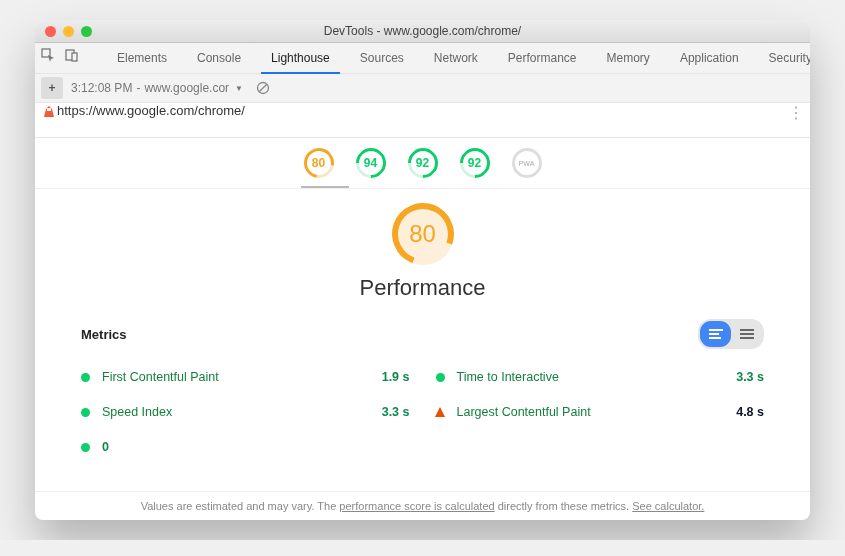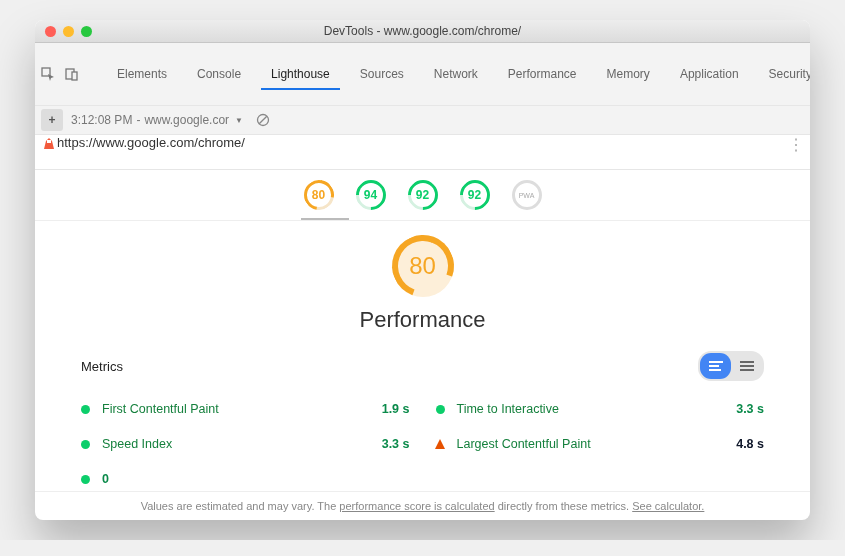--- a/index.html
+++ b/index.html
@@ -19,21 +19,21 @@
     width:775px;height:500px;margin:20px;border-radius:8px;overflow:hidden;
     box-shadow:0 25px 45px rgba(0,0,0,.25);background:var(--panel);display:flex;flex-direction:column;
   }
   .titlebar{height:22px;background:linear-gradient(#ededed,#dcdcdc);position:relative;display:flex;align-items:center;border-bottom:1px solid #c6c6c6;}
   .traffic{display:flex;gap:7px;margin-left:10px}
   .tl{width:11px;height:11px;border-radius:50%}
   .tl.r{background:#ff5f57}
   .tl.y{background:#febc2e}
   .tl.g{background:#28c840}
   .titlebar-title{position:absolute;left:0;right:0;text-align:center;font-size:12px;color:#444}
-  .devtools-tabs{height:28px;background:#f3f3f3;border-bottom:1px solid var(--light);display:flex;align-items:center;font-size:12px;color:var(--muted);padding:17px 6px;gap:10px}
+  .devtools-tabs{height:28px;background:#f3f3f3;border-bottom:1px solid var(--light);display:flex;align-items:flex-start;font-size:12px;color:var(--muted);padding:1px 6px;gap:10px}
   .square-btn{width:24px;height:22px;display:flex;align-items:center;justify-content:center;color:var(--muted)}
   .tab{padding:0 10px;height:28px;display:flex;align-items:center;cursor:default;color:#666}
   .tab.active{color:#222;border-bottom:2px solid #1a73e8;margin-bottom:-1px}
   .spacer{flex:1}
   .sub-bar{height:28px;background:#f3f3f3;border-bottom:1px solid var(--light);display:flex;align-items:center;font-size:12px;color:var(--muted);padding:0 6px;gap:8px}
   .plus{width:22px;height:22px;display:flex;align-items:center;justify-content:center;background:#ddd;border-radius:3px;color:#555;font-weight:bold}
   .dropdown{display:flex;align-items:center;gap:4px}
   .url-bar{height:34px;border-bottom:1px solid var(--light);display:flex;align-items:flex-start;font-size:13px;padding:0 6px;}
   .lh-icon{width:16px;height:16px;display:flex;align-items:center;justify-content:center}
   .url-text{flex:1;color:#333}
@@ -47,21 +47,21 @@
   .score.green::before{border-color:var(--green);border-bottom-color:#d5f1e1;transform:rotate(45deg)}
   .score.grey{color:#aaa;font-size:7px;font-weight:400}
   .score.grey::before{border-color:#ddd}
   .underline{position:absolute;bottom:0;height:2px;width:48px;background:#bbb;left:calc(50% - 122px)}
   .content{flex:1;overflow:auto;padding:10px 46px 0}
   .big-gauge{display:flex;flex-direction:column;align-items:center;gap:10px;margin-top:4px}
   .big-score{width:62px;height:62px;border-radius:50%;display:flex;align-items:center;justify-content:center;font-size:24px;font-weight:500;color:var(--orange);position:relative;background:#fdefd9}
   .big-score::before{content:"";position:absolute;inset:0;border-radius:50%;border:6px solid var(--orange);border-bottom-color:transparent;border-left-color:var(--orange);transform:rotate(-25deg)}
   .big-label{font-size:22px;color:#333;font-weight:400;margin-bottom:18px}
   .metrics-head{display:flex;align-items:center;margin-bottom:10px}
-  .metrics-title{font-size:13px;font-weight:400;color:#222}
+  .metrics-title{font-size:13px;font-weight:700;color:#222}
   .view-toggle{width:62px;height:26px;background:#e5e5e5;border-radius:13px;display:flex;padding:2px}
   .view-toggle .half{flex:1;border-radius:11px;display:flex;align-items:center;justify-content:center;color:#666}
   .view-toggle .half.active{background:var(--blue);color:#fff}
   .metrics-grid{display:grid;grid-template-columns:1fr 1fr;column-gap:26px}
   .metric{display:flex;align-items:center;height:34px;font-size:12.5px;border-top:1px solid transparent}
   .dot{width:9px;height:9px;border-radius:50%;background:var(--green);margin-right:12px;flex-shrink:0}
   .tri{width:0;height:0;border-left:5px solid transparent;border-right:5px solid transparent;border-bottom:10px solid #e65100;margin-right:12px;margin-left:-1px;flex-shrink:0}
   .mname{flex:1;color:#15803d}
   .mval{font-weight:700}
   .mval.green{color:#0a8a4a}

